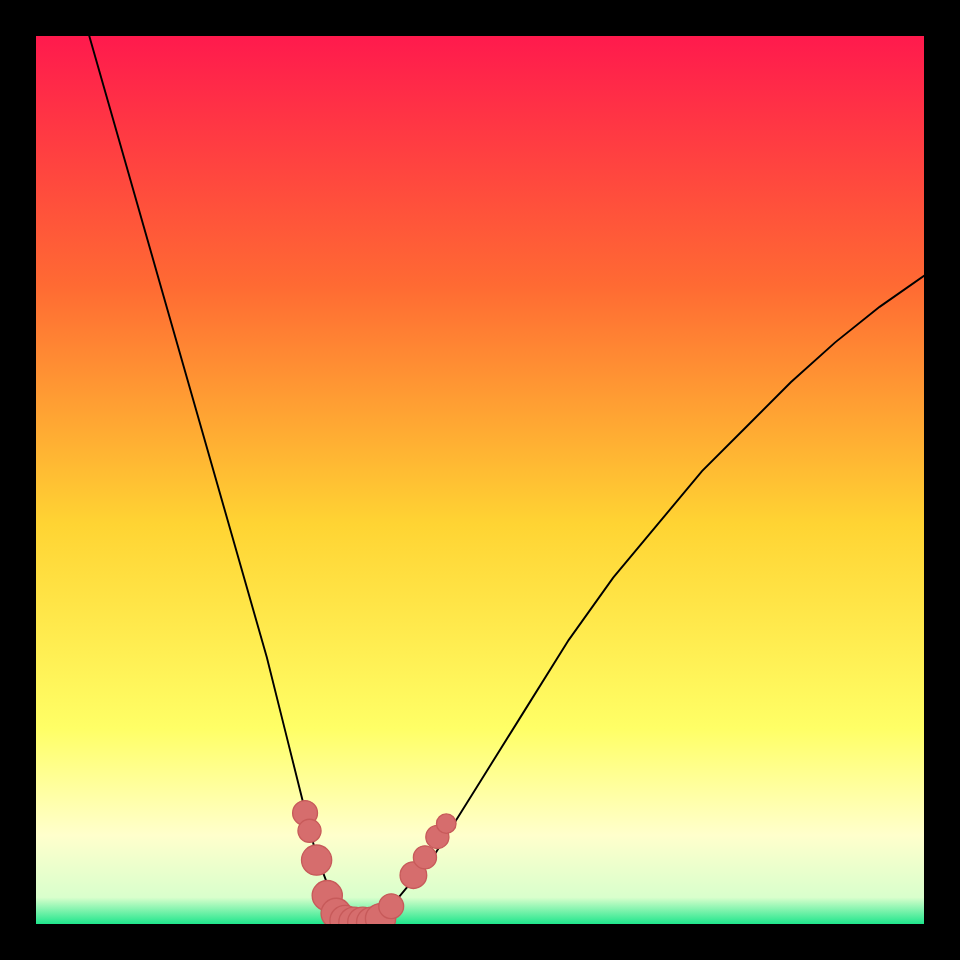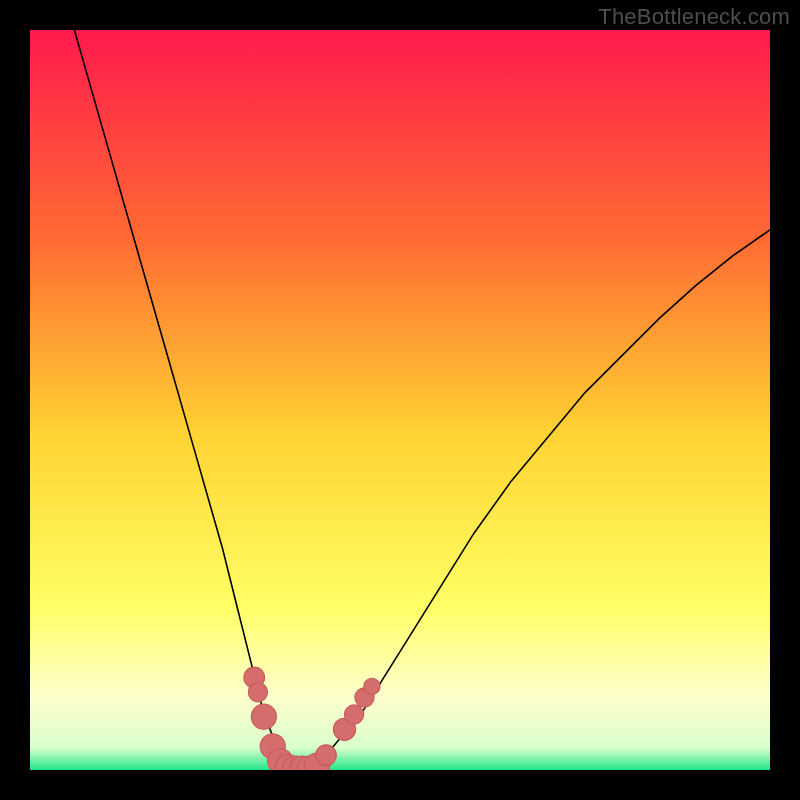--- a/index.html
+++ b/index.html
@@ -33,21 +33,20 @@
     left: 30px;
     width: 740px;
     height: 740px;
     display: block;
   }
 </style>
 </head>
 <body>
 
 <div class="frame">
-  <div class="watermark">TheBottleneck.com</div>
 
   <svg class="plot" viewBox="0 0 100 100" preserveAspectRatio="none">
     <defs>
       <linearGradient id="bg-grad" x1="0" y1="0" x2="0" y2="1">
         <stop id="g0" offset="0%" stop-color="#ff1a4d"></stop>
         <stop id="g1" offset="28%" stop-color="#ff6a33"></stop>
         <stop id="g2" offset="55%" stop-color="#ffd433"></stop>
         <stop id="g3" offset="78%" stop-color="#ffff66"></stop>
         <stop id="g4" offset="90%" stop-color="#ffffcc"></stop>
         <stop id="g5" offset="97%" stop-color="#d9ffcc"></stop>

